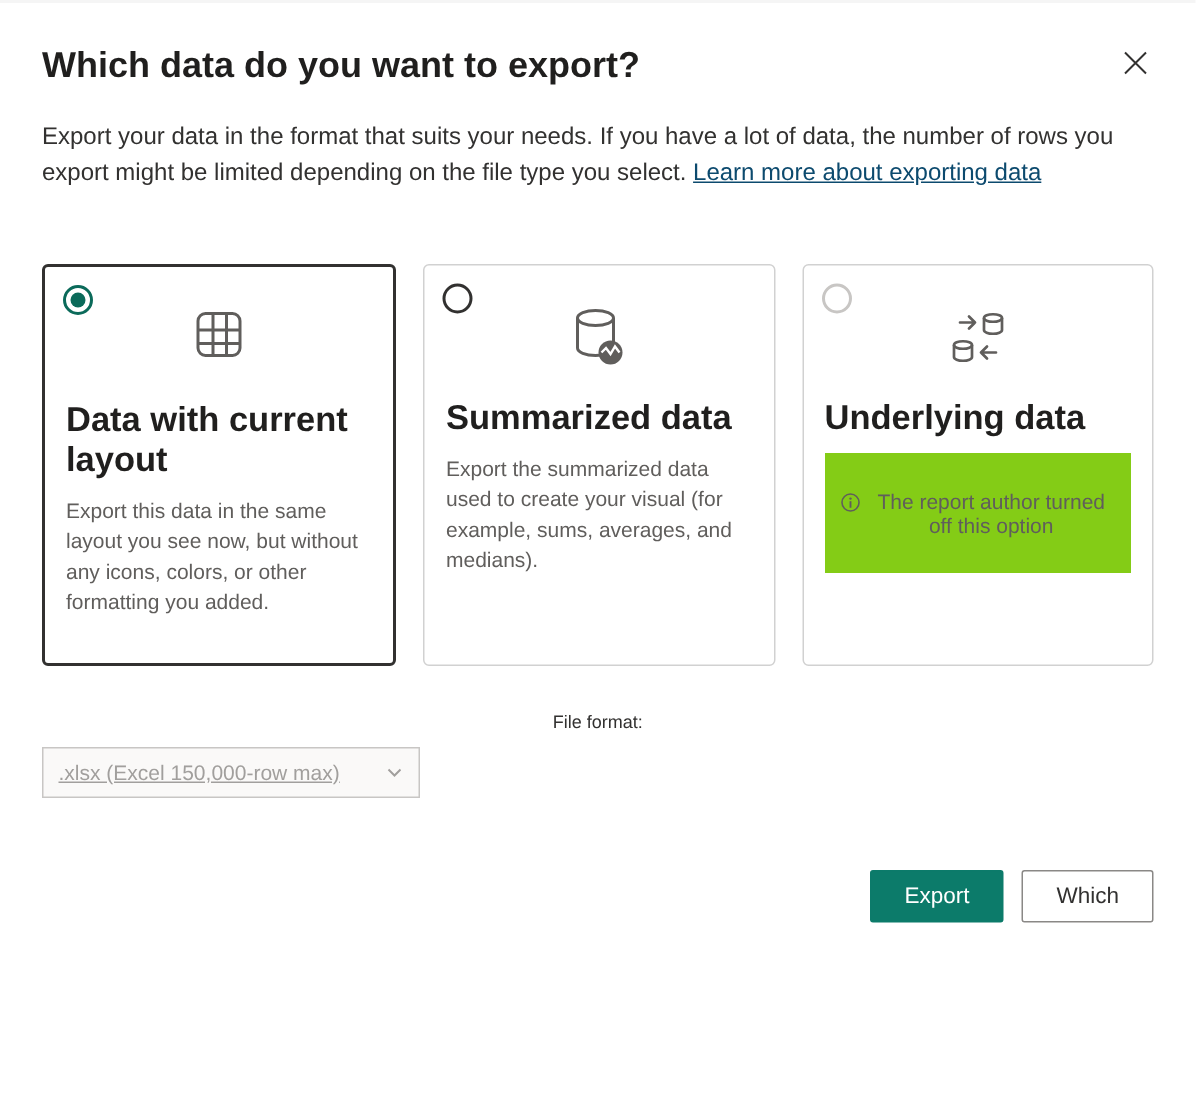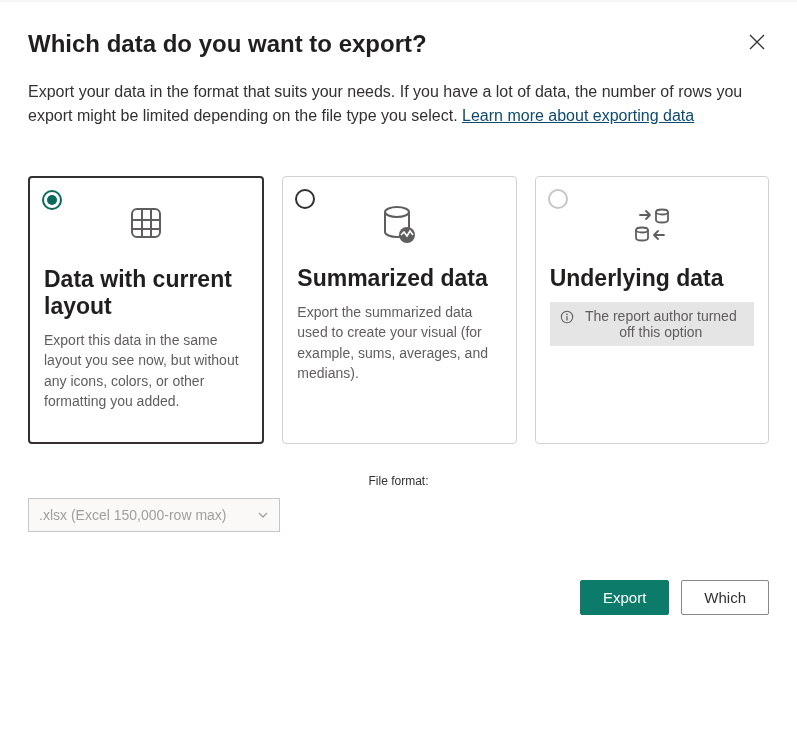--- a/index.html
+++ b/index.html
@@ -105,22 +105,22 @@
       font-weight: 600;
       color: #201f1e;
       margin-bottom: 10px;
     }
     .card-desc {
       font-size: 14px;
       color: #605e5c;
       line-height: 1.45;
     }
     .disabled-msg {
-      background: #e5e5e5;
-      padding: 6px 10px;
+      background: #84cc16;
+      padding: 24px 10px;
       font-size: 14px;
       color: #605e5c;
       text-align: center;
       margin-top: 4px;
       display: flex;
       align-items: flex-start;
       gap: 4px;
     }
     .disabled-msg svg {
       flex-shrink: 0;
@@ -139,20 +139,21 @@
       height: 34px;
       border: 1px solid #c8c6c4;
       background: #faf9f8;
       color: #a19f9d;
       padding: 0 10px;
       font-size: 14px;
       display: flex;
       align-items: center;
       justify-content: space-between;
       cursor: default;
+      text-decoration: underline;
     }
     .footer {
       display: flex;
       justify-content: flex-end;
       gap: 12px;
       margin-top: 48px;
     }
     .btn {
       padding: 8px 22px;
       font-size: 15px;

